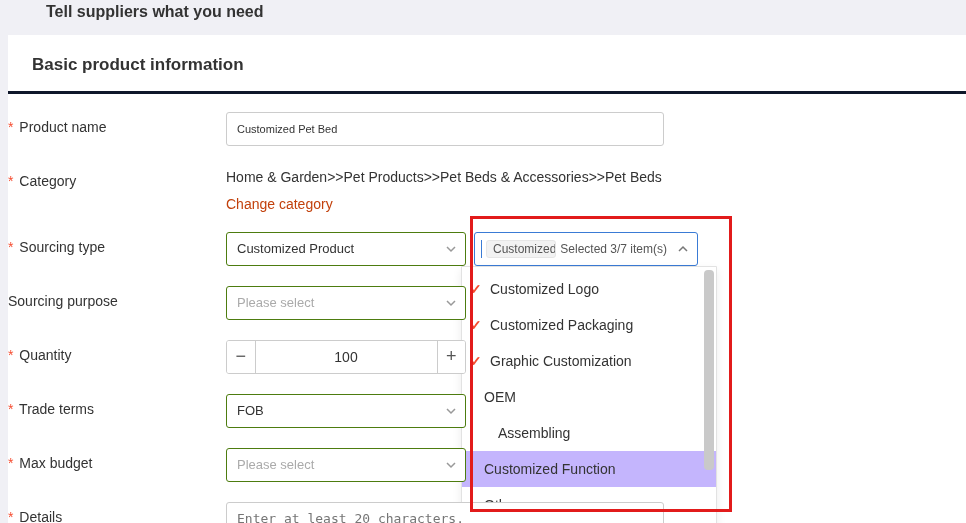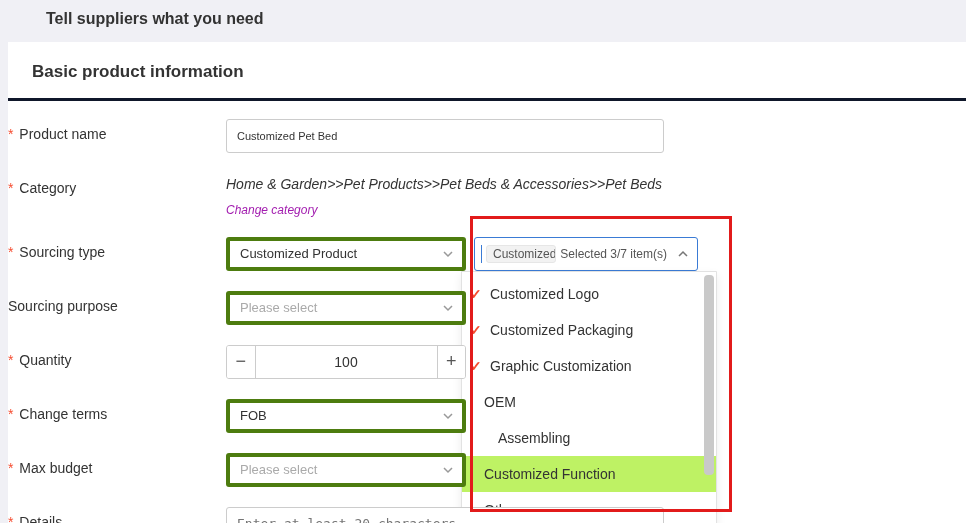--- a/index.html
+++ b/index.html
@@ -10,21 +10,21 @@
     font-size: 14px;
     width: 966px;
     height: 523px;
     overflow: hidden;
     position: relative;
   }
   .page-title {
     font-weight: 700;
     font-size: 16px;
     color: #333;
-    padding: 10px 0 14px 46px;
+    padding: 3px 0 14px 46px;
   }
   .card {
     background: #fff;
     margin: 0 0 0 8px;
     padding: 0 0 40px 0;
   }
   .card-title {
     font-weight: 700;
     font-size: 17px;
     color: #333;
@@ -64,21 +64,21 @@
     border: 1px solid #ccc;
     border-radius: 3px;
     padding: 0 10px;
     font-size: 11px;
     color: #333;
     width: 438px;
   }
   .text-input::placeholder { color: #aaa; }
   .select {
     height: 34px;
-    border: 4px solid #4d7c0f;
+    border: 1px solid #4d7c0f;
     border-radius: 3px;
     padding: 0 28px 0 10px;
     font-size: 13px;
     color: #333;
     width: 240px;
     display: flex;
     align-items: center;
     position: relative;
     background: #fff;
     cursor: pointer;
@@ -162,36 +162,36 @@
   .dd-item {
     display: flex;
     align-items: center;
     height: 36px;
     padding: 0 14px 0 8px;
     font-size: 14px;
     color: #333;
     cursor: pointer;
     gap: 6px;
   }
-  .dd-item:hover, .dd-item.hover { background: #bef264; }
+  .dd-item:hover, .dd-item.hover { background: #c4b5fd; }
   .dd-check {
     width: 14px;
     color: #f54c30;
     flex: 0 0 14px;
     font-weight: 700;
   }
   .breadcrumb {
     font-size: 14px;
     color: #333;
     line-height: 1.4;
     padding-top: 2px;
   }
   .change-link {
-    color: #a21caf;
-    font-size: 12px;
+    color: #c2410c;
+    font-size: 14px;
     margin-top: 6px;
     cursor: pointer;
   }
   .qty {
     display: flex;
     height: 34px;
     border: 1px solid #ccc;
     border-radius: 3px;
     overflow: hidden;
     width: 240px;
@@ -253,21 +253,21 @@
       <div class="control">
         <input class="text-input" value="Customized Pet Bed" style="">
       </div>
     </div>
 
     <div class="row">
       <div class="label">
         <span class="req">*</span>
         <span>Category</span>
       </div>
-      <div class="control" style="flex-direction:column;align-items:flex-start;gap:2px;font-style:italic;">
+      <div class="control" style="flex-direction:column;align-items:flex-start;gap:2px;">
         <div class="breadcrumb" id="breadcrumb">Home &amp; Garden&gt;&gt;Pet Products&gt;&gt;Pet Beds &amp; Accessories&gt;&gt;Pet Beds</div>
         <div class="change-link">Change category</div>
       </div>
     </div>
 
     <div class="row">
       <div class="label">
         <span class="req">*</span>
         <span>Sourcing type</span>
       </div>
@@ -349,21 +349,21 @@
           <button class="qty-btn minus">−</button>
           <input class="qty-input" value="100" style="">
           <button class="qty-btn plus">+</button>
         </div>
       </div>
     </div>
 
     <div class="row">
       <div class="label">
         <span class="req">*</span>
-        <span>Change terms</span>
+        <span>Trade terms</span>
       </div>
       <div class="control">
         <div class="select">
           <span>FOB</span>
           <span class="chev">
             <svg class="chev-svg" viewBox="0 0 12 12">
                 <path d="M2 4 L6 8 L10 4" fill="none" stroke="currentColor" stroke-width="1.5"></path>
               </svg>
           </span>
         </div>

